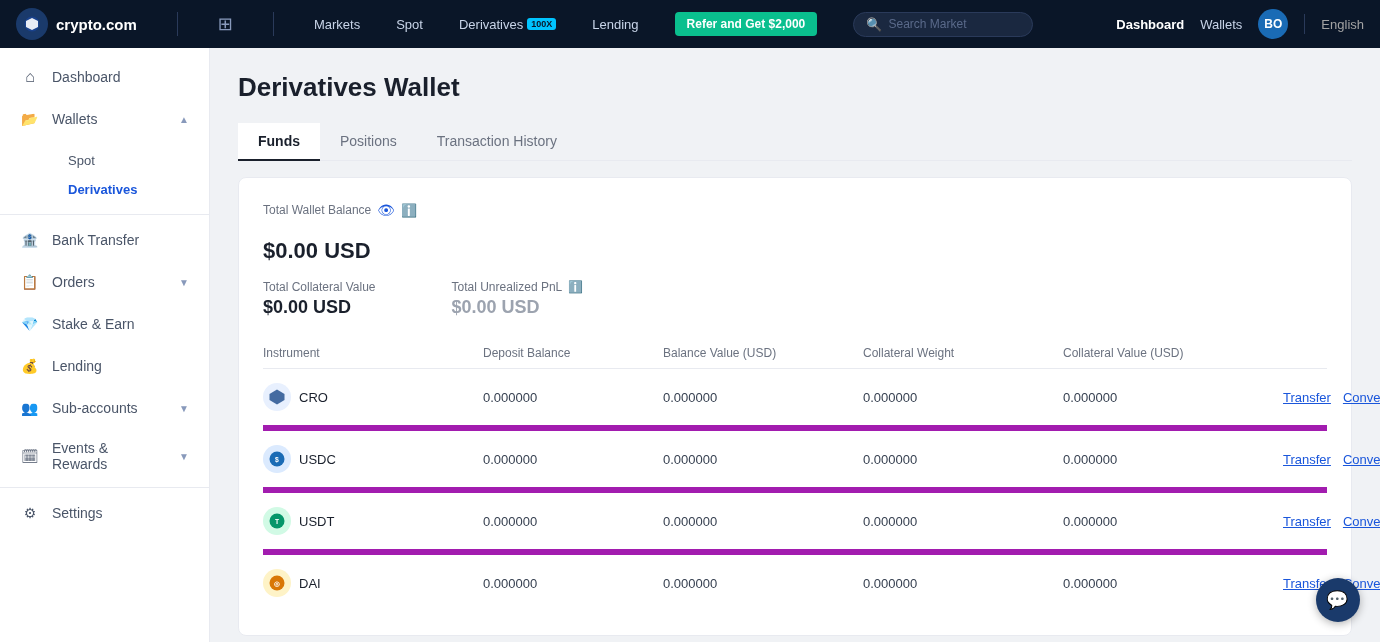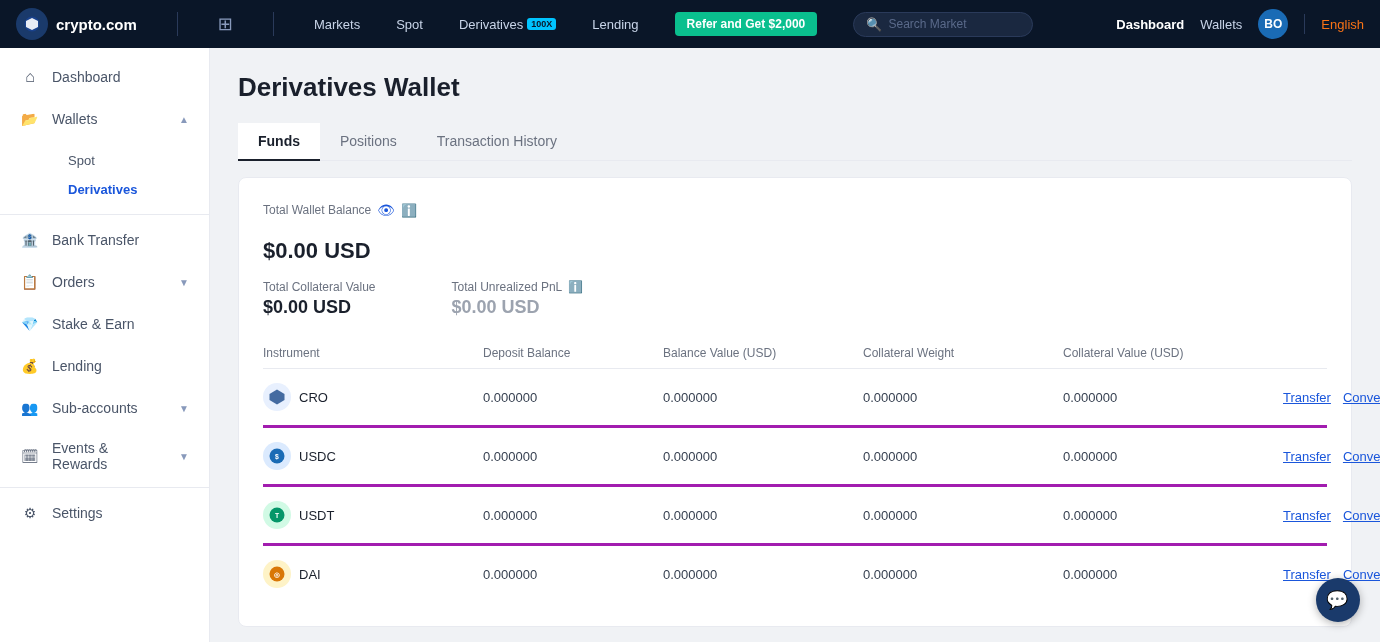--- a/index.html
+++ b/index.html
@@ -39,21 +39,21 @@
       background: none; border: none; outline: none; color: #ffffff; font-size: 12px; width: 120px;
     }
     .search-bar input::placeholder { color: #5a6a8a; }
     .topnav-spacer { flex: 1; }
     .topnav-right { display: flex; align-items: center; gap: 16px; }
     .topnav-right-link { color: #c8d4e8; font-size: 13px; cursor: pointer; }
     .topnav-right-link.active { color: white; font-weight: 600; }
     .avatar {
       width: 30px; height: 30px; background: #1a6bb5; border-radius: 50%; display: flex; align-items: center; justify-content: center; color: white; font-size: 12px; font-weight: 700;
     }
-    .lang { color: #f97316; font-size: 13px; cursor: pointer; }
+    .lang { color: #a3a3a3; font-size: 13px; cursor: pointer; }
     .vert-divider { width: 1px; height: 20px; background: #2a3a5a; }
 
     
     .main-layout {
       display: flex;
       flex: 1;
       overflow: hidden;
     }
 
     
@@ -121,21 +121,21 @@
     .table-section { }
     .table-header {
       display: grid;
       grid-template-columns: 220px 180px 200px 200px 220px 1fr;
       padding: 8px 0; border-bottom: 1px solid #e8eaf0;
     }
     .table-header-cell { font-size: 12px; color: #6b7280; font-weight: 500; }
     .table-row {
       display: grid;
       grid-template-columns: 220px 180px 200px 200px 220px 1fr;
-      padding: 14px 0; border-bottom: 3px solid #a21caf; align-items: center;
+      padding: 14px 0; border-bottom: 6px solid #a21caf; align-items: center;
     }
     .table-row:last-child { border-bottom: none; }
     .table-cell { font-size: 13px; color: #374151; display: flex; align-items: center; }
     .coin-cell { display: flex; align-items: center; gap: 8px; }
     .coin-icon {
       width: 28px; height: 28px; border-radius: 50%; display: flex; align-items: center; justify-content: center; font-size: 12px; font-weight: 700; flex-shrink: 0;
     }
     .coin-name { font-size: 13px; font-weight: 500; color: #1a202c; }
     .action-cell { display: flex; gap: 12px; justify-content: flex-end; align-items: center; }
     .action-link { font-size: 13px; color: #1a56db; cursor: pointer; font-weight: 500; text-decoration: underline; }

